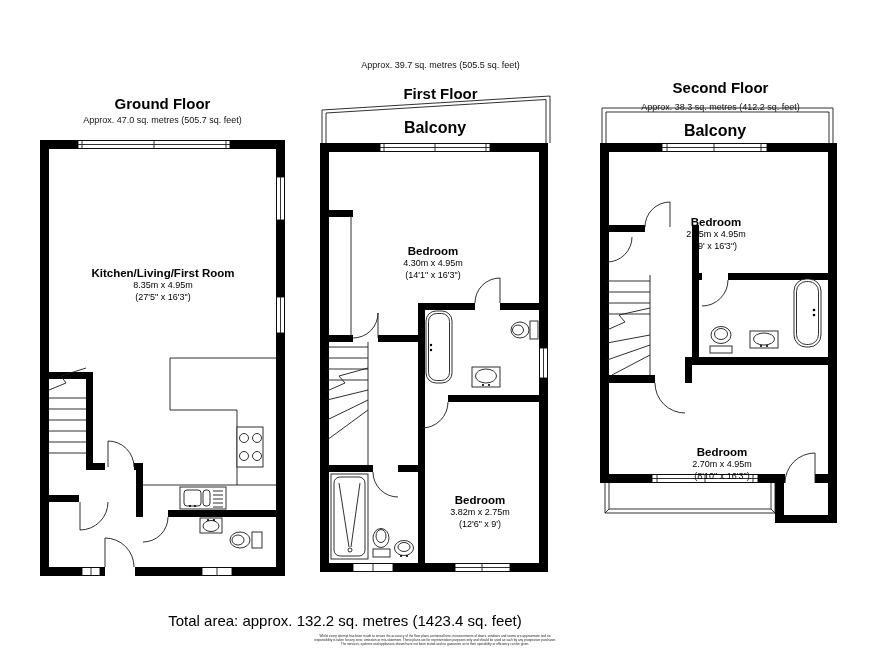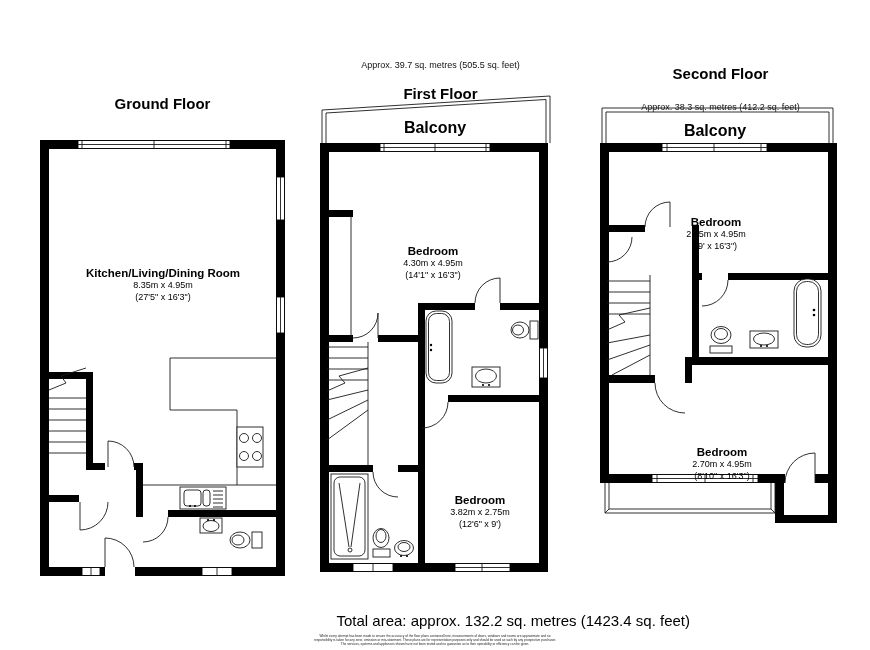--- a/index.html
+++ b/index.html
@@ -6,36 +6,37 @@
   .page{position:relative;width:870px;height:650px;background:#fff;
         font-family:"Liberation Sans",sans-serif;color:#000;overflow:hidden;}
   .floor{position:absolute;}
   .floor-title{position:absolute;width:100%;text-align:center;font-size:15px;font-weight:bold;}
   .floor-subtitle{position:absolute;width:100%;text-align:center;font-size:9px;color:#111;}
   .plan{position:absolute;}
   .room-label{position:absolute;text-align:center;line-height:1.25;}
   .room-name{font-size:11.5px;font-weight:bold;margin-top:34px;}
   .room-dim{font-size:9px;}
   .balcony-label{position:absolute;text-align:center;font-size:16px;font-weight:bold;}
-  .footer-total{position:absolute;top:612px;left:0;width:690px;text-align:right;font-size:15px;}
+  .footer-total{position:absolute;top:612px;left:0;width:690px;text-align:center;font-size:15px;}
   .footer-disclaimer{position:absolute;top:634px;left:313px;width:244px;text-align:center;
         font-size:3.2px;line-height:1.3;color:#222;}
   svg .wall{fill:#000;stroke:none;}
   svg .thin{fill:none;stroke:#1a1a1a;stroke-width:0.9;}
   svg .win{fill:#fff;stroke:#000;stroke-width:0.9;}
   svg .gap{fill:#fff;stroke:none;}
   svg .fix{fill:#fff;stroke:#1a1a1a;stroke-width:0.9;}
 </style>
 </head>
 <body>
 
 <div class="page">
 
   <section class="floor" style="left:30px;top:90px;width:265px;height:500px;">
     <div class="floor-title" style="top:5px;">Ground Floor</div>
+    <div class="floor-subtitle" style="top:25px;">Approx. 47.0 sq. metres (505.7 sq. feet)</div>
     <svg class="plan" style="left:10px;top:50px;" width="245" height="436" viewBox="0 0 245 436">
       <g>
         <rect class="wall" x="0" y="0" width="245" height="9"></rect>
         <rect class="wall" x="0" y="0" width="9" height="436"></rect>
         <rect class="wall" x="236" y="0" width="9" height="436"></rect>
         <rect class="wall" x="0" y="427" width="245" height="9"></rect>
       </g>
       <g>
         <rect class="win" x="38" y="0.5" width="152" height="8"></rect>
         <path class="thin" d="M38,4.5 H190 M42,0.5 V8.5 M114,0.5 V8.5 M186,0.5 V8.5"></path>
@@ -95,21 +96,21 @@
         <circle cx="168" cy="380" r="1.1"></circle>
           <circle cx="174" cy="380" r="1.1"></circle>
       </g>
       <g>
         <rect class="fix" x="212" y="392" width="10" height="16"></rect>
         <ellipse class="fix" cx="200" cy="400" rx="10" ry="8"></ellipse>
         <ellipse class="thin" cx="198" cy="400" rx="6" ry="5"></ellipse>
       </g>
     </svg>
     <div class="room-label" style="left:53px;top:142px;width:160px;">
-      <div class="room-name">Kitchen/Living/Dining Room</div>
+      <div class="room-name">Kitchen/Living/First Room</div>
       <div class="room-dim">8.35m x 4.95m</div>
       <div class="room-dim">(27'5" x 16'3")</div>
     </div>
   </section>
 
   <section class="floor" style="left:308px;top:35px;width:265px;height:560px;">
     <div class="floor-title" style="top:14px;margin-top:36px;">First Floor</div>
     <div class="floor-subtitle" style="top:25px;">Approx. 39.7 sq. metres (505.5 sq. feet)</div>
     <svg class="plan" style="left:10px;top:60px;" width="245" height="482" viewBox="0 0 245 482">
       <g>
@@ -202,21 +203,21 @@
       <div class="room-dim">(14'1" x 16'3")</div>
     </div>
     <div class="room-label" style="left:92px;top:424px;width:160px;">
       <div class="room-name">Bedroom</div>
       <div class="room-dim">3.82m x 2.75m</div>
       <div class="room-dim">(12'6" x 9')</div>
     </div>
   </section>
 
   <section class="floor" style="left:588px;top:60px;width:265px;height:480px;">
-    <div class="floor-title" style="top:5px;">Second Floor</div>
+    <div class="floor-title" style="top:19px;">Second Floor</div>
     <div class="floor-subtitle" style="top:25px;margin-top:17px;">Approx. 38.3 sq. metres (412.2 sq. feet)</div>
     <svg class="plan" style="left:10px;top:45px;" width="245" height="420" viewBox="0 0 245 420">
       <g>
         <path class="thin" d="M4,38 V3 H235 V38"></path>
         <path class="thin" d="M8,38 V7 H231 V38"></path>
       </g>
       <g>
         <rect class="wall" x="2" y="38" width="237" height="9"></rect>
         <rect class="wall" x="2" y="38" width="9" height="340"></rect>
         <rect class="wall" x="230" y="38" width="9" height="380"></rect>

